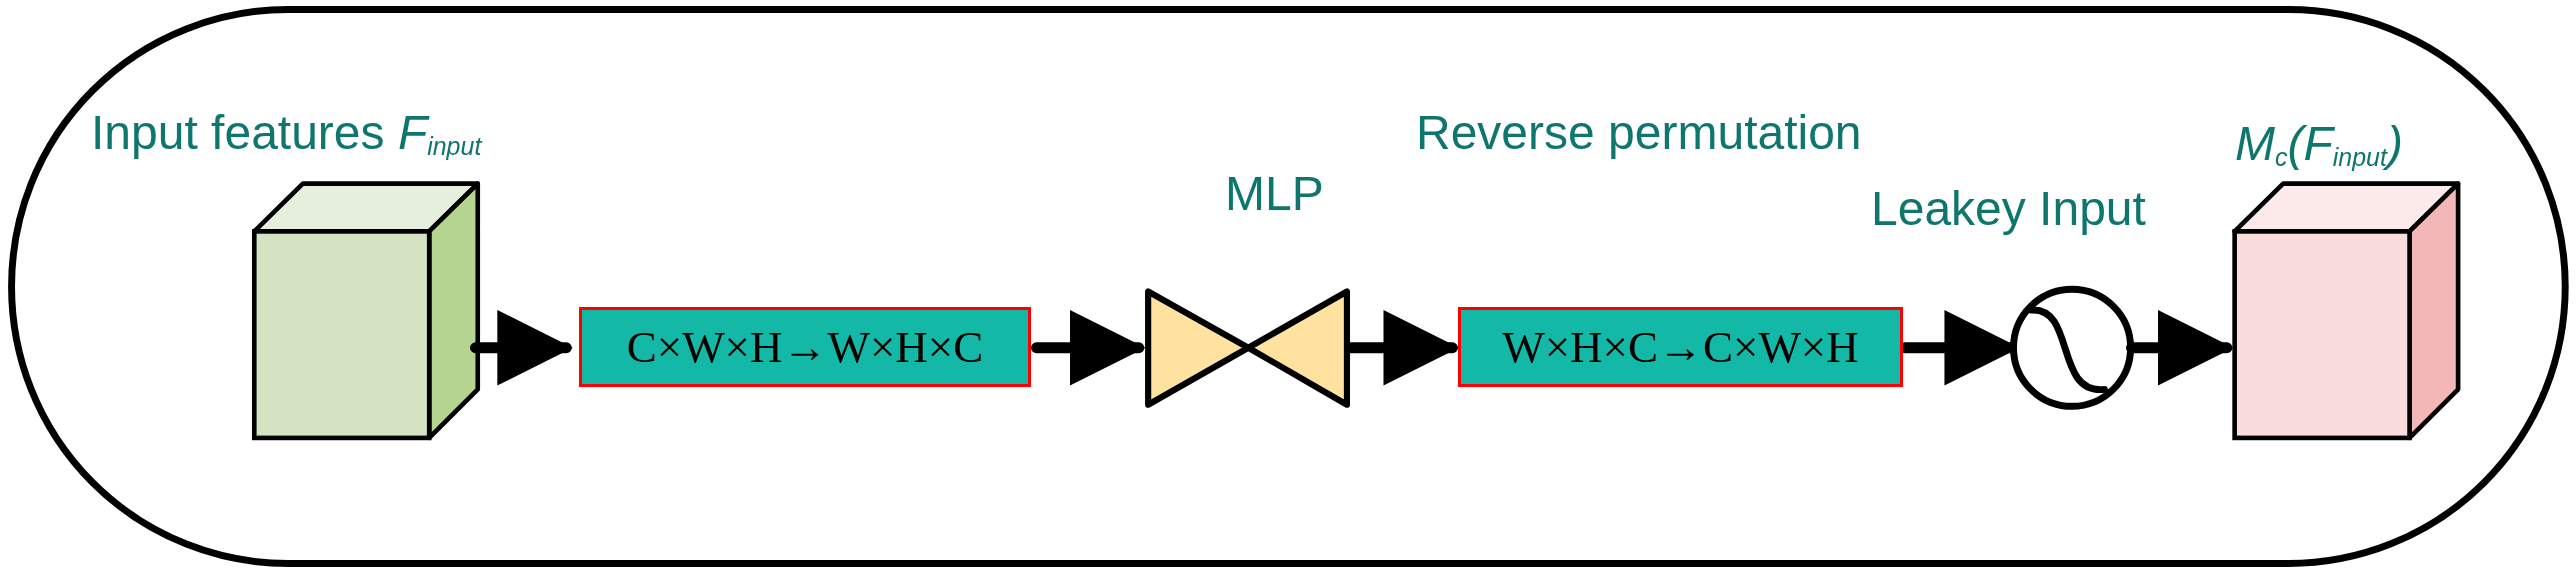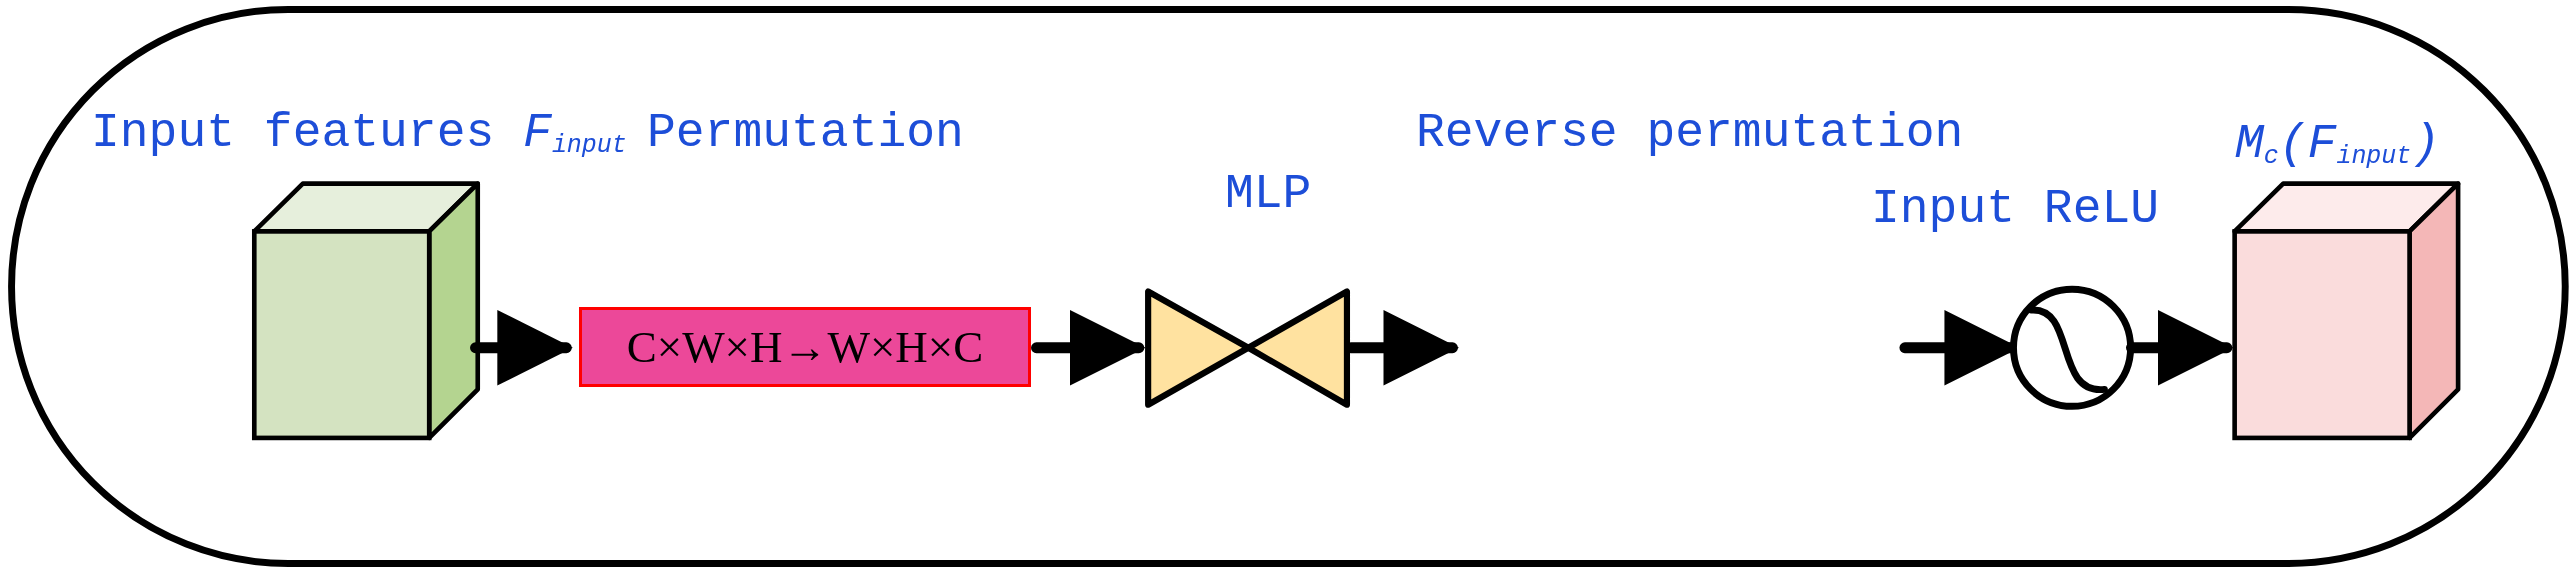--- a/index.html
+++ b/index.html
@@ -20,24 +20,24 @@
   }
   #diagram-svg {
     position: absolute;
     top: 0;
     left: 0;
     width: 2576px;
     height: 573px;
   }
   .label {
     position: absolute;
-    color: #1d4ed8;
+    color: #0f766e;
     white-space: nowrap;
     line-height: 1;
-    font-family: Liberation Mono, monospace;
+    font-family: Liberation Sans, sans-serif;
   }
   .label-top {
     font-size: 48px;
   }
   .label-math {
     font-style: italic;
     font-size: 48px;
   }
   .label-math .sub {
     font-size: 0.52em;
@@ -53,21 +53,21 @@
     font-size: 45px;
     line-height: 1;
     font-family: "Liberation Serif", "DejaVu Serif", serif;
     display: flex;
     align-items: center;
     justify-content: center;
   }
   .perm-box {
     position: absolute;
     box-sizing: border-box;
-    background: #ec4899;
+    background: #14b8a6;
   }
 </style>
 </head>
 <body>
 
 <div id="diagram-root">
 
   <svg id="diagram-svg" viewBox="0 0 3343 743" xmlns="http://www.w3.org/2000/svg">
 
     <defs>
@@ -119,29 +119,31 @@
       <polygon points="3127,300 3190,238 3190,505 3127,568" fill="#f4b7b7" stroke="#000000" stroke-width="6" stroke-linejoin="round"></polygon>
       <rect x="2900" y="300" width="227" height="268" fill="#fadcdc" stroke="#000000" stroke-width="6"></rect>
     </g>
 
   </svg>
 
   <div class="label label-top" style="left:91px; top:109px;">
     <span>Input features </span><span class="label-math"><span>F</span><span class="sub">input</span></span>
   </div>
 
-  <div class="label label-top" style="left:647px; top:109px;">Permutation</div>
 
   <div class="label label-top" style="left:1225px; top:170px;">MLP</div>
 
   <div class="label label-top" style="left:1416px; top:109px;text-align:right;">Reverse permutation</div>
 
-  <div class="label label-top" style="left:1871px; top:185px;">Input ReLU</div>
+  <div class="label label-top" style="left:1871px; top:185px;">Leakey Input</div>
 
   <div class="label label-math" style="left:2235px; top:120px;"><span>M</span><span class="sub">c</span><span>(</span><span>F</span><span class="sub">input</span><span>)</span></div>
 
   <div class="perm-box" style="left:579px; top:307px; width:452px; height:80px; border:3.9px solid #ff0000;">
     <div class="box-text" style="left:0; top:0; width:100%; height:100%;">C×W×H→W×H×C</div>
   </div>
 
+  <div class="perm-box" style="left:1458px; top:307px; width:445px; height:80px; border:3.9px solid #ff0000;">
+    <div class="box-text" style="left:0; top:0; width:100%; height:100%;">W×H×C→C×W×H</div>
+  </div>
 
 </div>
 
 
 </body></html>

